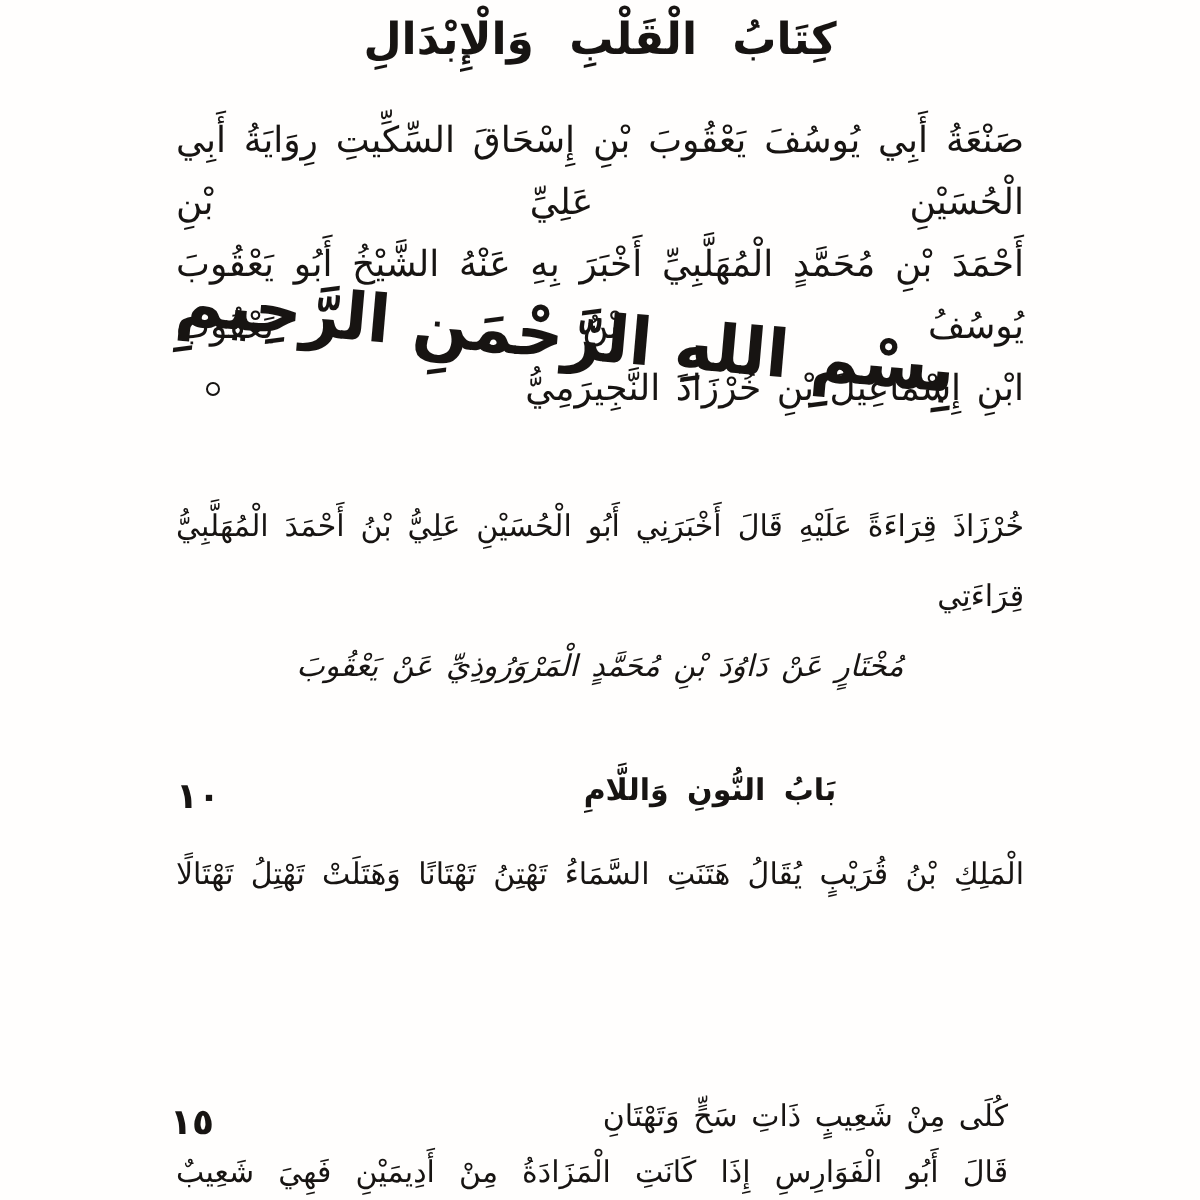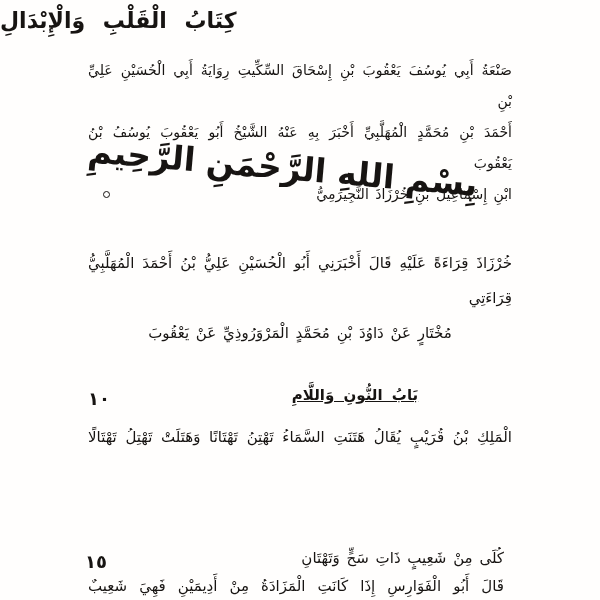--- a/index.html
+++ b/index.html
@@ -18,42 +18,42 @@
     background: #fffefd;
     color: #171412;
     font-family: "DejaVu Sans", sans-serif;
     direction: rtl;
   }
   .abs { position: absolute; }
 
   .title {
     top: 8px;
     left: 0; right: 0;
-    text-align: left;
+    text-align: center;
     font-size: 22px;
     font-weight: bold;
     word-spacing: 10px;
   }
 
   .block {
     left: 88px;
     right: 88px;
   }
   .line { white-space: nowrap; }
   .jl {            
     text-align: justify;
     text-align-last: justify;
     white-space: normal;
   }
   .rl { }   
-  .cl { text-align: left; text-align-last: center; }
+  .cl { text-align: left; text-align-last: center; font-style: italic; }
 
   .attribution {
     top: 55px;
-    font-size: 14px;
+    font-size: 18px;
     line-height: 31px;
     word-spacing: 2px;
   }
 
   .basmala {
     top: 152px;
     left: 178px;
     width: 300px;
     text-align: center;
     font-size: 33px;
@@ -79,21 +79,20 @@
   }
 
   .chapter-row {
     top: 386px;
     left: 0; right: 0;
     text-align: center;
     font-size: 15px;
     font-weight: bold;
     padding-left: 110px;  
     word-spacing: 4px;
-    text-decoration: underline;
   }
   .margin-num {
     font-size: 18px;
     font-weight: bold;
   }
   .num-10 { top: 388px; left: 88px; }
   .num-15 { top: 551px; left: 85px; }
 
   .body-par {
     top: 421px;

